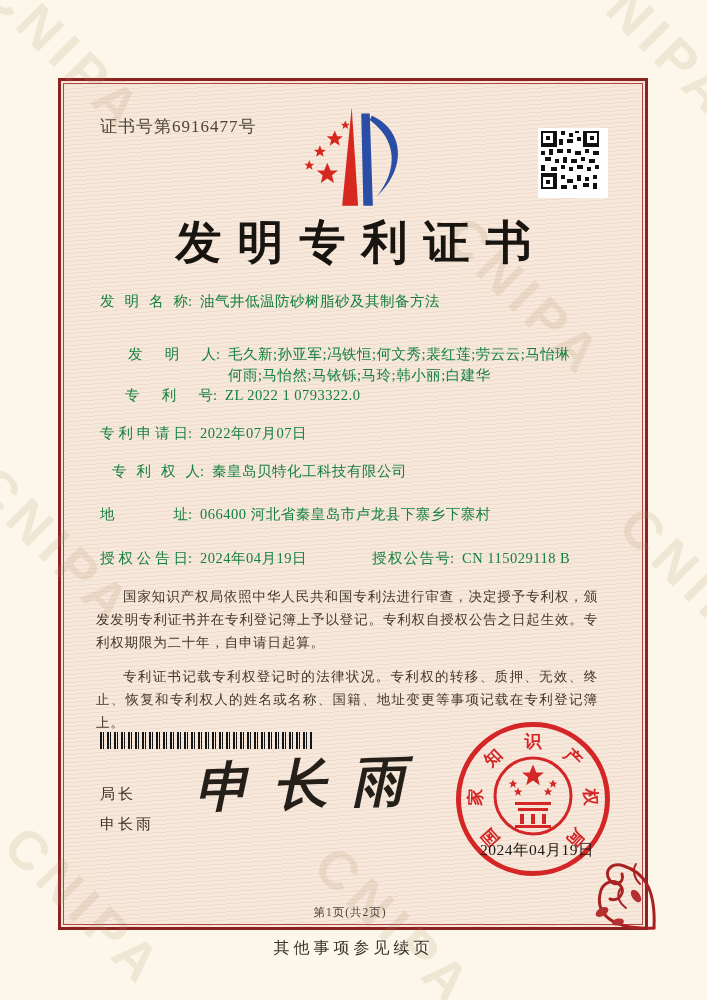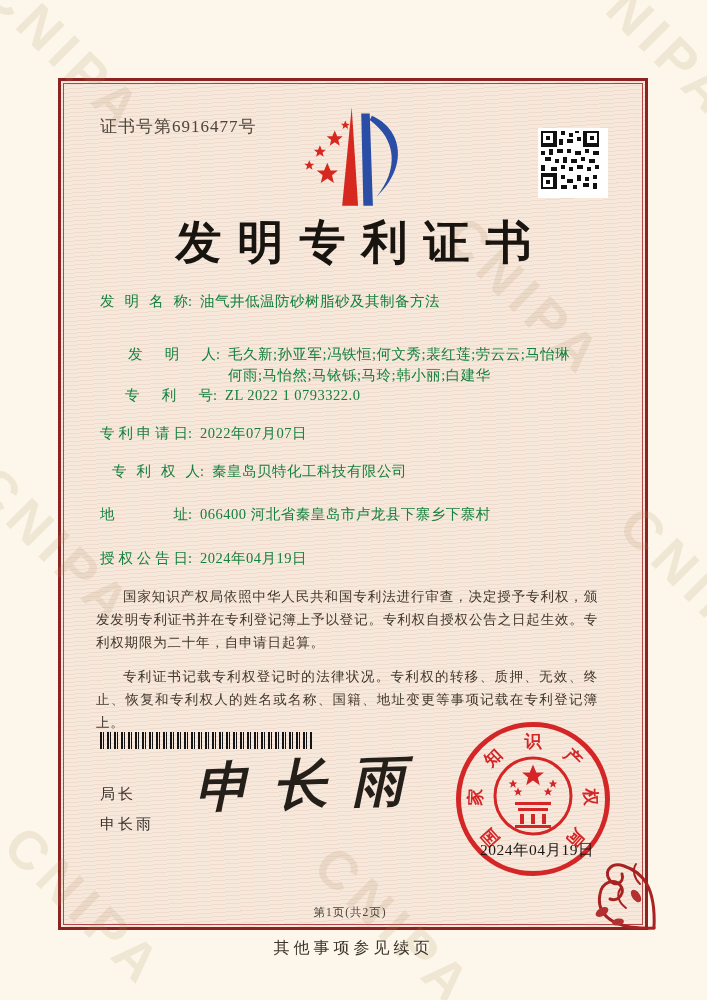--- a/index.html
+++ b/index.html
@@ -223,20 +223,23 @@
   </div>
 
   <div class="field-row row-address">
     <span class="field-label">地址</span><span class="field-colon">:</span><span class="field-value">066400 河北省秦皇岛市卢龙县下寨乡下寨村</span>
   </div>
 
   <div class="field-row row-grant">
     <span>
       <span class="field-label">授权公告日</span><span class="field-colon">:</span><span class="field-value">2024年04月19日</span>
     </span>
+    <span class="grant-right">
+      <span class="field-label">授权公告号</span><span class="field-colon">:</span><span class="field-value">CN 115029118 B</span>
+    </span>
   </div>
 
   <div class="paragraphs">
     <p>国家知识产权局依照中华人民共和国专利法进行审查，决定授予专利权，颁发发明专利证书并在专利登记簿上予以登记。专利权自授权公告之日起生效。专利权期限为二十年，自申请日起算。</p>
     <p>专利证书记载专利权登记时的法律状况。专利权的转移、质押、无效、终止、恢复和专利权人的姓名或名称、国籍、地址变更等事项记载在专利登记簿上。</p>
   </div>
 
   <div class="barcode"></div>
 
   <div class="signature">申长雨</div>

